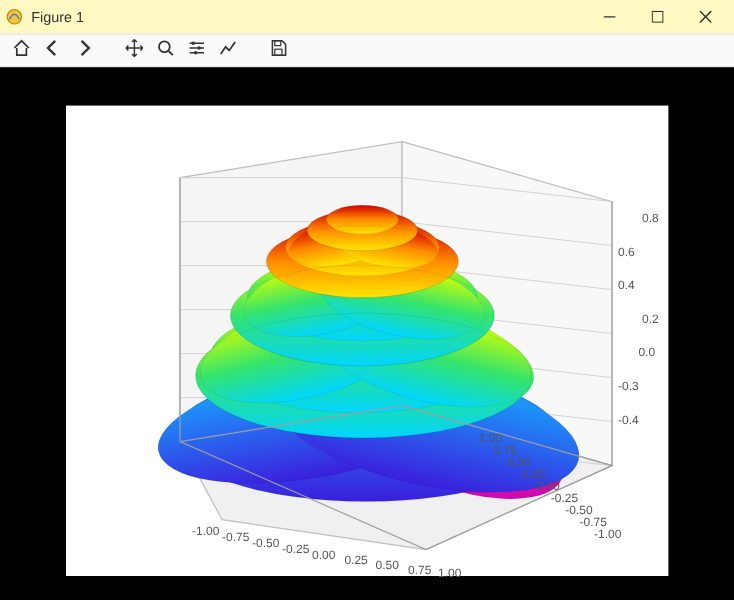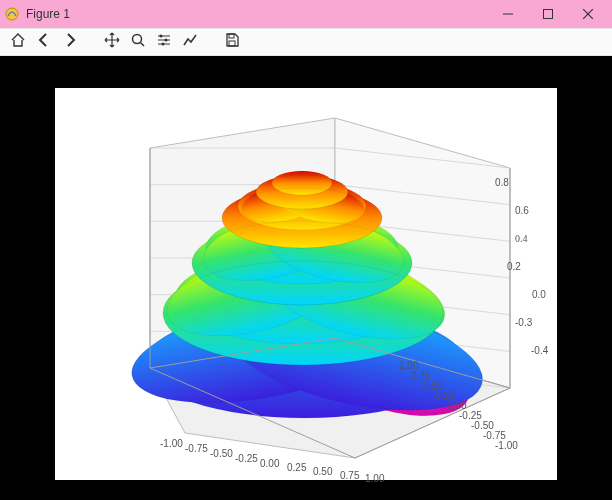--- a/index.html
+++ b/index.html
@@ -11,21 +11,21 @@
     height: 500px;
     overflow: hidden;
   }
   .titlebar {
     height: 28px;
     display: flex;
     align-items: center;
     padding: 0 4px;
     font-size: 12px;
     color: #333;
-    background: #f9a8d4;
+    background: #fef9c3;
   }
   .titlebar .icon-app {
     width: 16px; height: 16px; margin-right: 6px;
     display: inline-block;
   }
   .titlebar .title { flex: 1; }
   .win-controls { display: flex; align-items: center; }
   .win-btn {
     width: 40px; height: 28px;
     display: flex; align-items: center; justify-content: center;
@@ -274,22 +274,22 @@
         <div class="tick" style="left: 310px; top: 385px;">1.00</div>
         <div class="tick" style="left: 440px; top: 352px;">-1.00</div>
         <div class="tick" style="left: 428px; top: 342px;">-0.75</div>
         <div class="tick" style="left: 416px; top: 332px;">-0.50</div>
         <div class="tick" style="left: 404px; top: 322px;">-0.25</div>
         <div class="tick" style="left: 392px; top: 312px;">0.00</div>
         <div class="tick" style="left: 380px; top: 302px;">0.25</div>
         <div class="tick" style="left: 368px; top: 292px;">0.50</div>
         <div class="tick" style="left: 356px; top: 282px;">0.75</div>
         <div class="tick" style="left: 344px; top: 272px;">1.00</div>
-        <div class="tick" style="left: 460px; top: 257px; margin-left: 16px;">-0.4</div>
+        <div class="tick" style="left: 460px; top: 257px;">-0.4</div>
         <div class="tick" style="left: 460px; top: 229px;">-0.3</div>
         <div class="tick" style="left: 477px; top: 201px;">0.0</div>
-        <div class="tick" style="left: 452px; top: 173px;">0.2</div>
-        <div class="tick" style="left: 460px; top: 145px; font-family: Liberation Serif, serif;">0.4</div>
+        <div class="tick" style="left: 480px; top: 173px;">0.2</div>
+        <div class="tick" style="left: 460px; top: 145px;">0.4</div>
         <div class="tick" style="left: 460px; top: 117px;">0.6</div>
-        <div class="tick" style="left: 440px; top: 89px;">0.8</div>
+        <div class="tick" style="left: 480px; top: 89px;">0.8</div>
       </div>
   </div>
 </div>
 
 </body></html>

